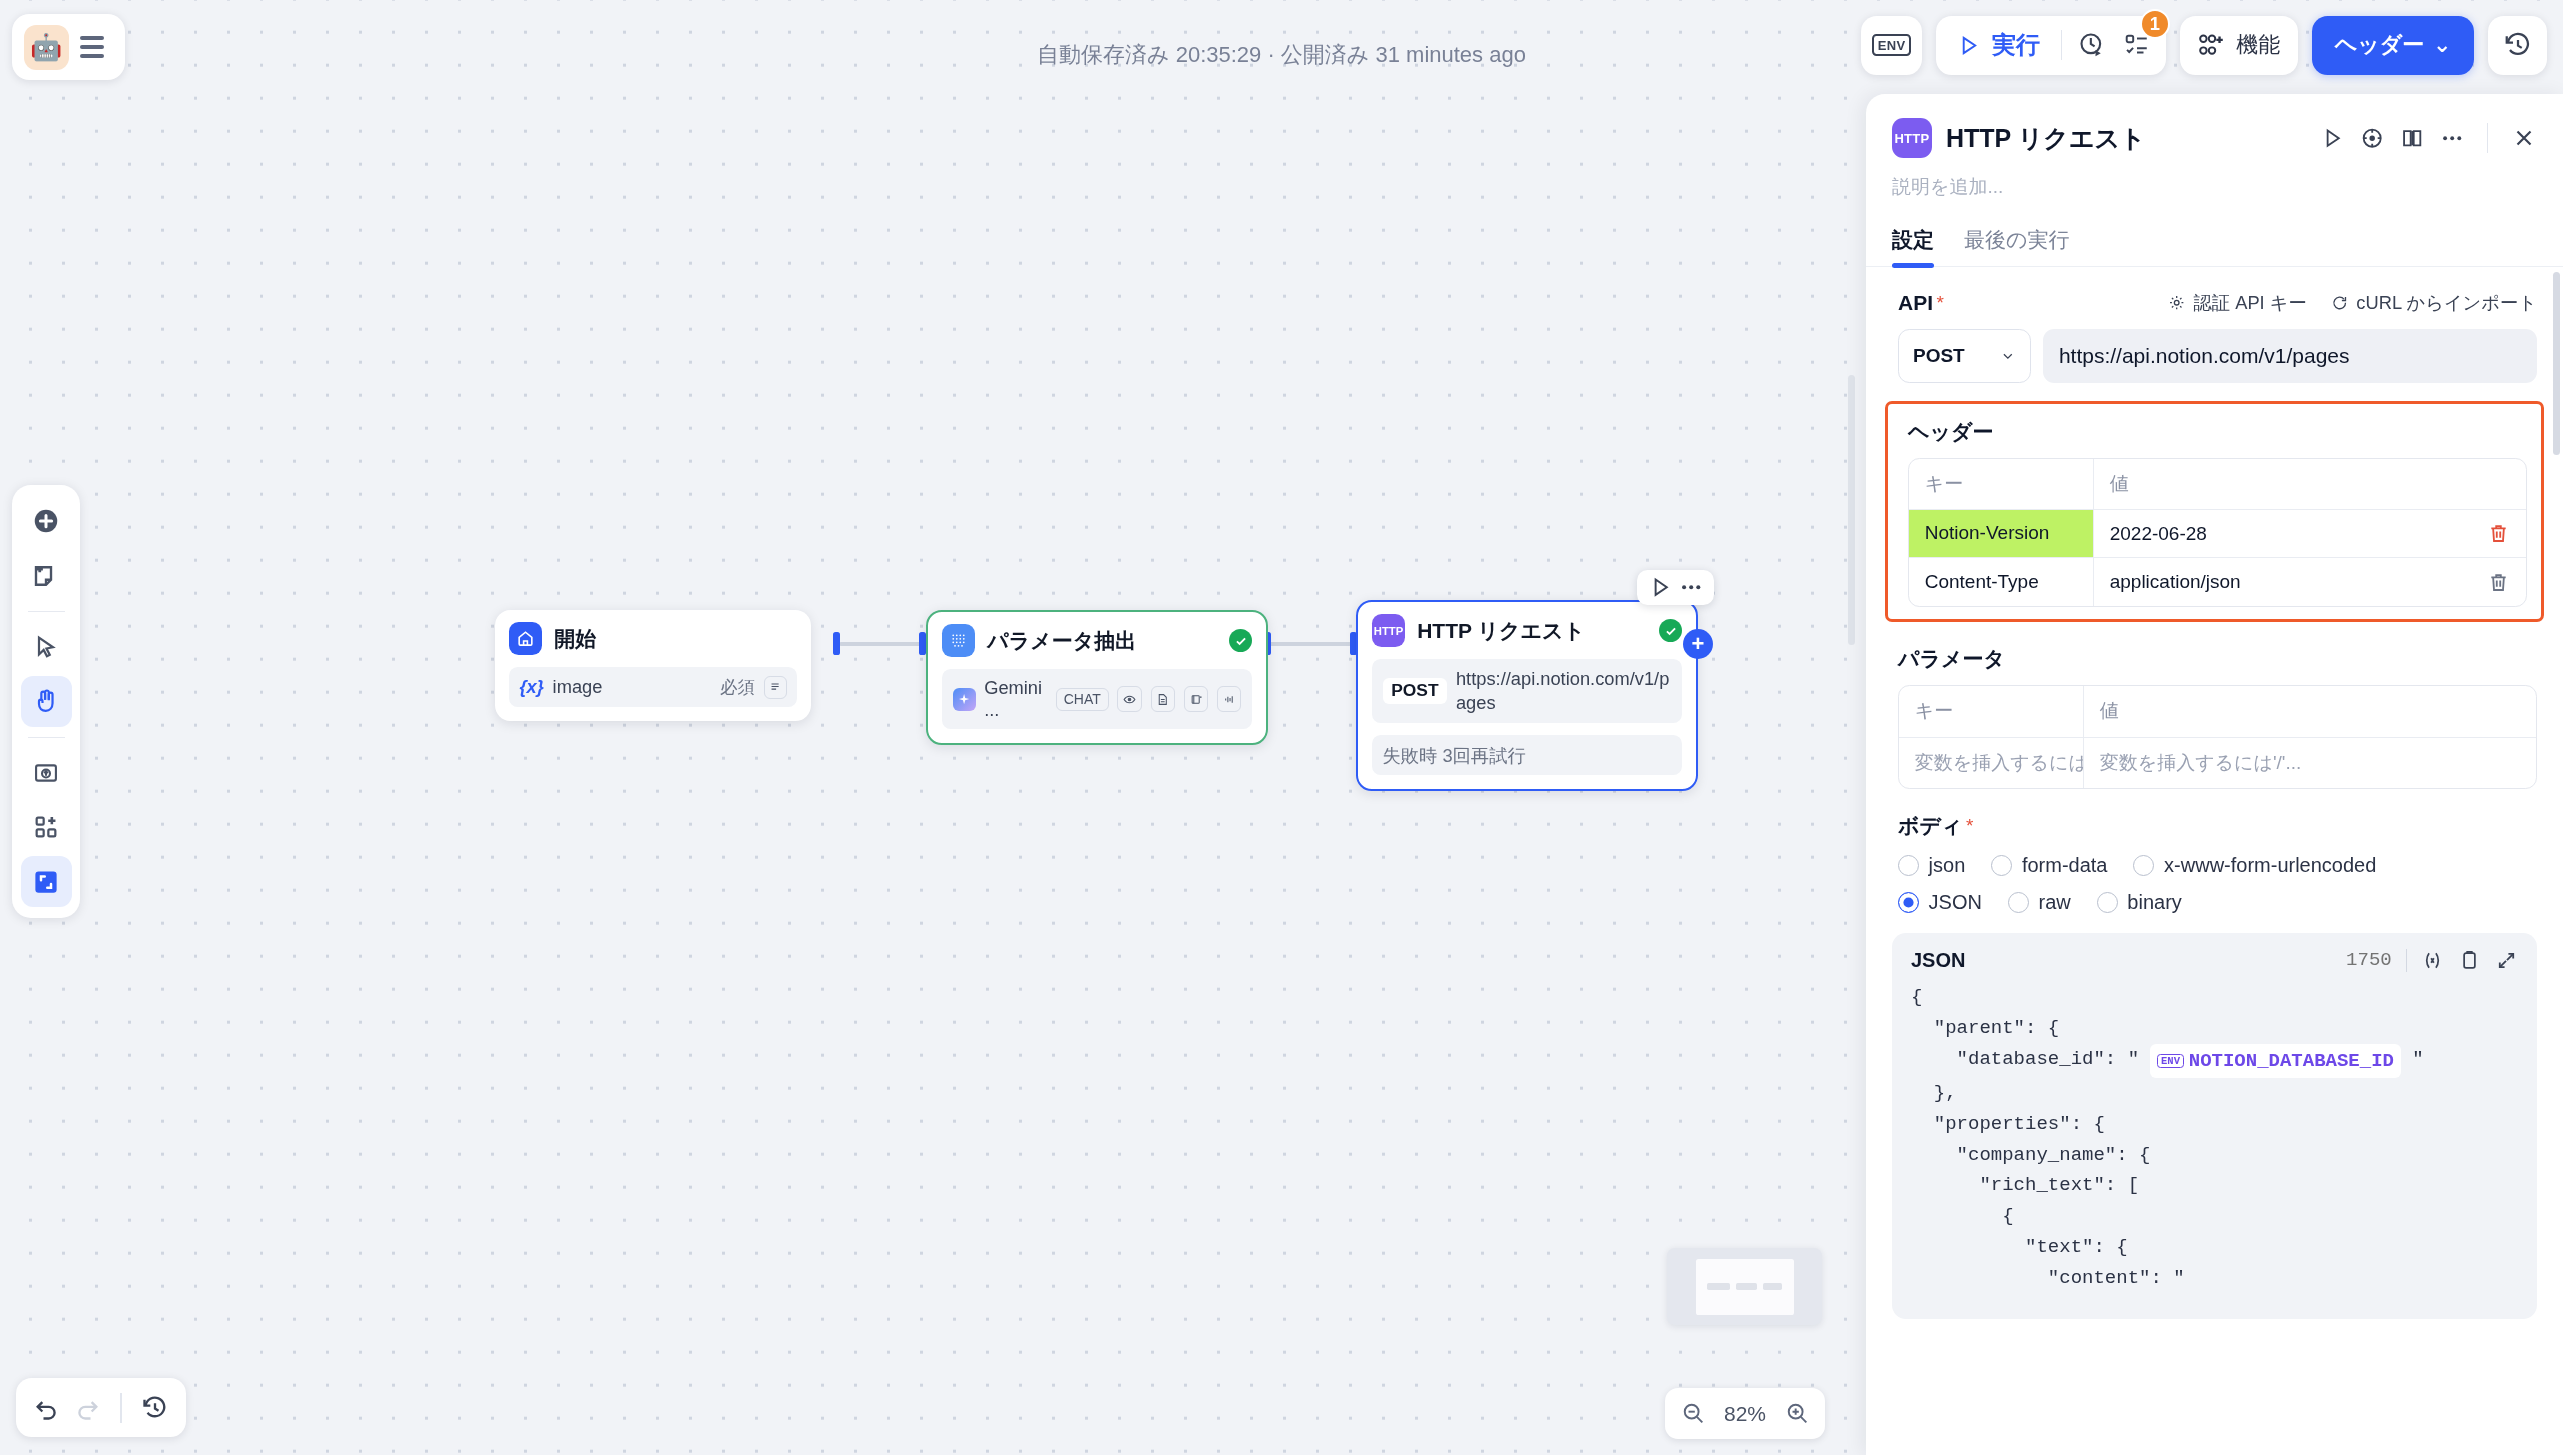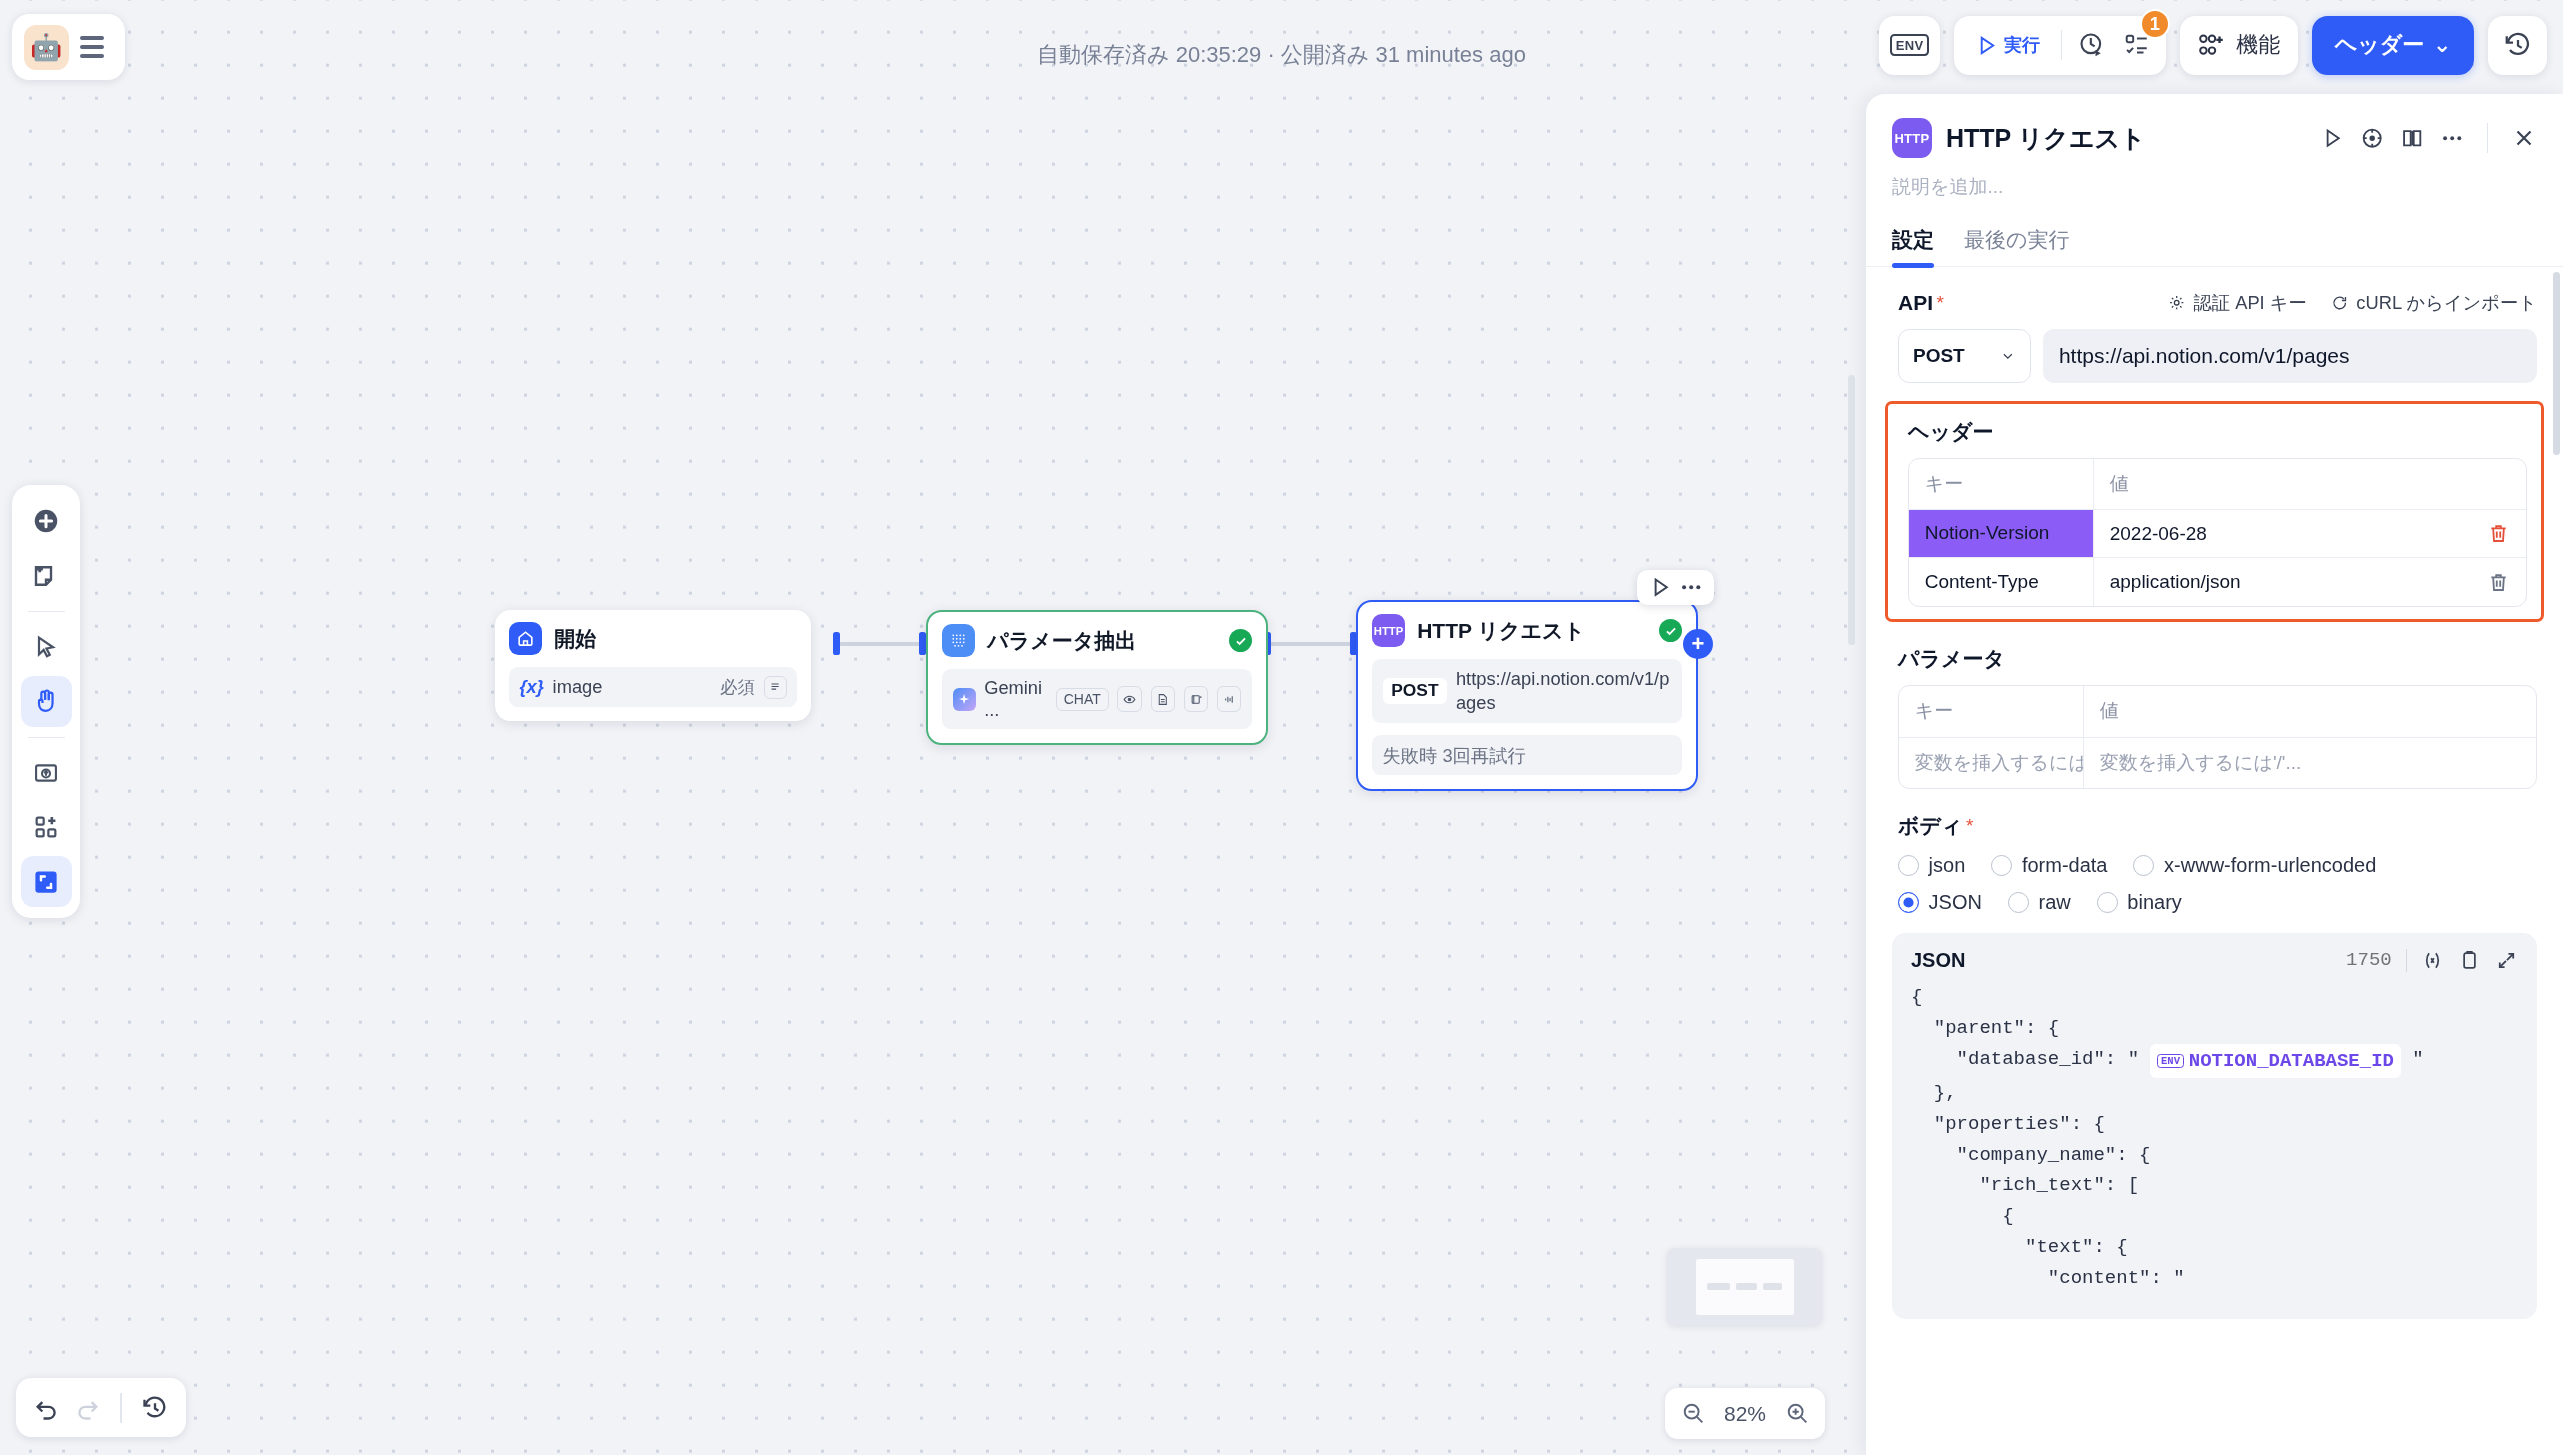--- a/index.html
+++ b/index.html
@@ -53,22 +53,22 @@
     display: flex; align-items: center; padding: 0 17.4px; gap: 12.2px;
   }
   .env-btn { width: 61px; justify-content: center; padding: 0; }
   .env-glyph {
     border: 2.2px solid #3a4254; border-radius: 4.4px;
     font-size: 13px; font-weight: 700; color: #3a4254;
     padding: 2.6px 3.5px; letter-spacing: 0.3px; line-height: 1;
   }
   .run-group { gap: 0; padding: 0 7px; }
   .run-btn {
-    display: flex; align-items: center; gap: 6px;
-    color: #2f5cf6; font-size: 18px; font-weight: 700;
+    display: flex; align-items: center; gap: 12px;
+    color: #2f5cf6; font-size: 24px; font-weight: 700;
     padding: 0 14px; height: 59px; white-space: nowrap;
   }
   .vdiv { width: 1.3px; height: 30px; background: #e2e6ee; margin: 0 7px; }
   .icon-btn { display: flex; align-items: center; justify-content: center;
     width: 45px; height: 45px; color: #3a4254; position: relative; }
   .badge {
     position: absolute; top: -14px; right: -10.5px;
     min-width: 30px; height: 30px; border-radius: 15px;
     background: #f08a2a; color: #fff; font-size: 18.3px; font-weight: 700;
     display: flex; align-items: center; justify-content: center;
@@ -197,21 +197,21 @@
     font-size: 19px; font-weight: 700; color: #0f172a; }
   .url-field { flex: 1; height: 54px; background: #eef0f5; border-radius: 11.3px;
     display: flex; align-items: center; padding: 0 15.7px; font-size: 21px; color: #0f172a; }
 
   .kv-box { border: 1.3px solid #e4e7ee; border-radius: 11.3px; overflow: hidden; margin-top: 12.2px; }
   .kv-row { display: flex; }
   .kv-row + .kv-row { border-top: 1.3px solid #e9ecf2; }
   .kv-c1 { width: 185px; padding: 12.2px 15.7px; font-size: 19px; border-right: 1.3px solid #e9ecf2; }
   .kv-c2 { flex: 1; padding: 12.2px 15.7px; font-size: 19px; display: flex; align-items: center; }
   .kv-head .kv-c1, .kv-head .kv-c2 { color: #8a91a3; }
-  .kv-row.alt .kv-c1 { background: #8b5cf6; }
+  .kv-row.alt .kv-c1 { background: #bef264; }
   .kv-val { color: #0f172a; }
   .kv-ph { color: #9aa1b2; white-space: nowrap; overflow: hidden; }
   .kv-del { margin-left: auto; display: flex; }
 
   .hl-box { border: 3.5px solid #ef5a2a; border-radius: 7px; margin: 17.4px 19px 0; padding: 5.2px 7px 12.2px; }
   .hl-box .sec-row { margin-top: 8.7px; }
   .hl-box .sec { padding: 0 7px; }
 
   .radio-row { display: flex; align-items: center; gap: 26px; margin-top: 14px; }
   .radio { display: flex; align-items: center; gap: 9.6px; font-size: 20px; color: #2b3245; white-space: nowrap; }

